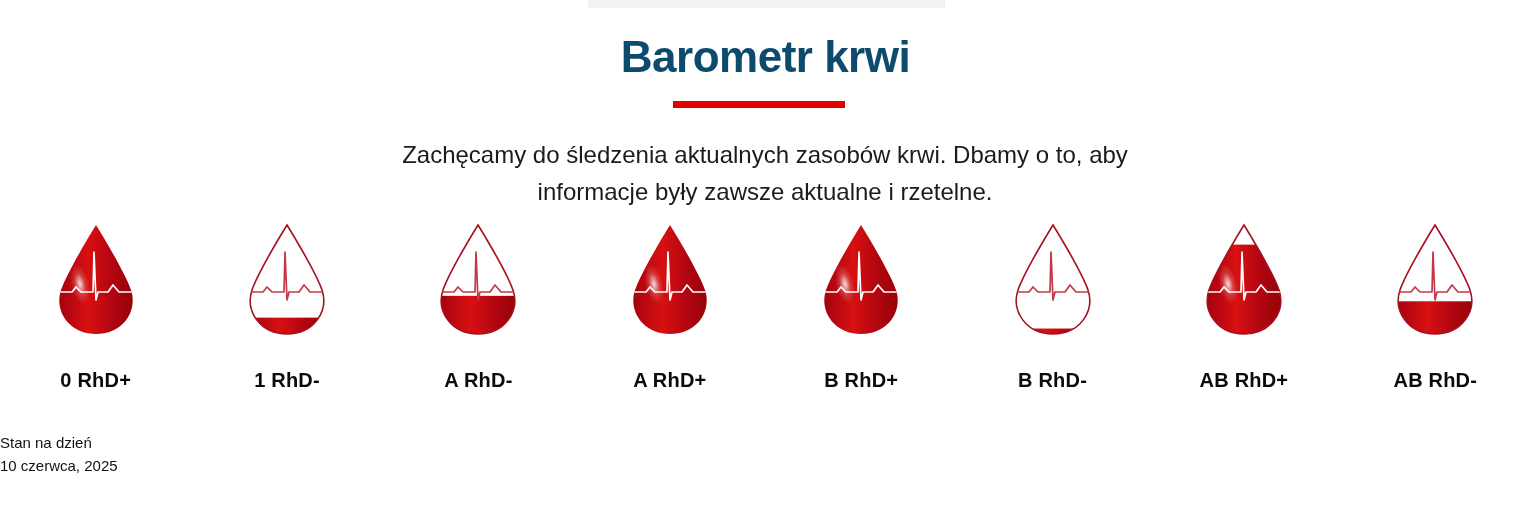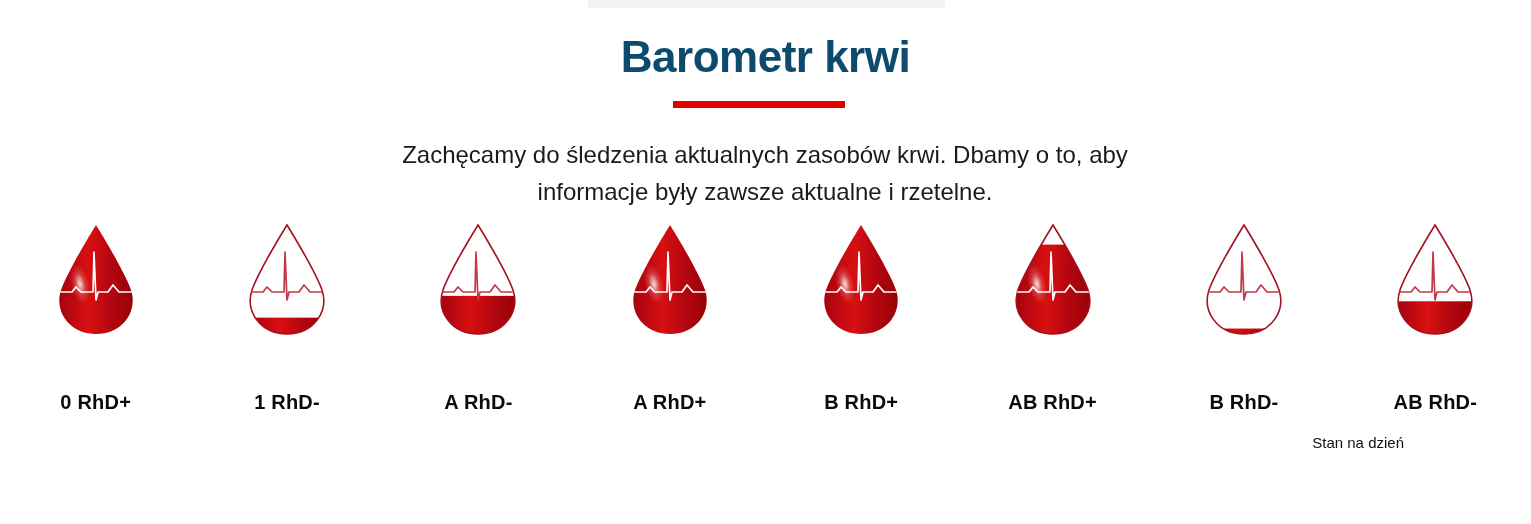--- a/index.html
+++ b/index.html
@@ -63,41 +63,40 @@
     display: flex;
     flex-direction: row;
     align-items: flex-start;
     justify-content: flex-start;
   }
   .drop-cell {
     width: 191.375px;
     display: flex;
     flex-direction: column;
     align-items: center;
-    gap: 22px;
   }
   .drop-svg-wrap {
     width: 96px;
     height: 118px;
     display: block;
   }
   .drop-label {
     margin-top: 29px;
     font-size: 20px;
     font-weight: bold;
     color: #0b0b0b;
     white-space: nowrap;
     letter-spacing: 0.2px;
   }
   #footer-note {
     position: absolute;
     left: 0;
     top: 431px;
     width: 1404px;
-    text-align: right;
+    text-align: left;
     font-size: 15px;
     line-height: 1.55;
     color: #111111;
     font-weight: 500;
   }
   #footer-note .line2 {
     display: block;
   }
 </style>
 </head>
@@ -258,20 +257,49 @@
           <path d="M48 3 C48 3 20 48 13 68 C6 89 21 112 48 112 C75 112 90 89 83 68 C76 48 48 3 48 3 Z" fill="none" stroke="#a51020" stroke-width="0"></path>
           <g clip-path="url(#clipd4)">
             <polyline points="8,70 24,70 28,65 33,70 45,70 46,30 48,78 50,70 60,70 65,63 71,70 88,70" fill="none" stroke-width="1.7" stroke-linejoin="round" stroke-linecap="round" stroke="#ffffff"></polyline>
           </g>
         </svg></div>
       <div class="drop-label">B RhD+</div>
     </div>
     <div class="drop-cell">
       <div class="drop-svg-wrap"><svg viewBox="0 0 96 118" width="96" height="118">
           <defs>
+            <linearGradient id="gradd5" x1="0" y1="0" x2="1" y2="0">
+              <stop offset="0" stop-color="#8b0000"></stop>
+              <stop offset="0.18" stop-color="#b00510"></stop>
+              <stop offset="0.42" stop-color="#d81010"></stop>
+              <stop offset="0.68" stop-color="#b00510"></stop>
+              <stop offset="1" stop-color="#8b0000"></stop>
+            </linearGradient>
+            <clipPath id="clipd5">
+              <path d="M48 3 C48 3 20 48 13 68 C6 89 21 112 48 112 C75 112 90 89 83 68 C76 48 48 3 48 3 Z"></path>
+            </clipPath>
+            <radialGradient id="glossd5">
+              <stop offset="0" stop-color="rgba(255,255,255,0.85)"></stop>
+              <stop offset="0.55" stop-color="rgba(255,255,255,0.18)"></stop>
+              <stop offset="1" stop-color="rgba(255,255,255,0)"></stop>
+            </radialGradient>
+          </defs>
+          <g clip-path="url(#clipd5)">
+            <rect x="0" y="106.55" width="96" height="11.450000000000003" fill="url(#gradd5)"></rect>
+          </g>
+          <path d="M48 3 C48 3 20 48 13 68 C6 89 21 112 48 112 C75 112 90 89 83 68 C76 48 48 3 48 3 Z" fill="none" stroke="#a51020" stroke-width="1.6"></path>
+          <g clip-path="url(#clipd5)">
+            <polyline points="8,70 24,70 28,65 33,70 45,70 46,30 48,78 50,70 60,70 65,63 71,70 88,70" fill="none" stroke-width="1.7" stroke-linejoin="round" stroke-linecap="round" stroke="#c2384a"></polyline>
+          </g>
+        </svg></div>
+      <div class="drop-label">B RhD-</div>
+    </div>
+    <div class="drop-cell">
+      <div class="drop-svg-wrap"><svg viewBox="0 0 96 118" width="96" height="118">
+          <defs>
             <linearGradient id="gradd6" x1="0" y1="0" x2="1" y2="0">
               <stop offset="0" stop-color="#8b0000"></stop>
               <stop offset="0.18" stop-color="#b00510"></stop>
               <stop offset="0.42" stop-color="#d81010"></stop>
               <stop offset="0.68" stop-color="#b00510"></stop>
               <stop offset="1" stop-color="#8b0000"></stop>
             </linearGradient>
             <clipPath id="clipd6">
               <path d="M48 3 C48 3 20 48 13 68 C6 89 21 112 48 112 C75 112 90 89 83 68 C76 48 48 3 48 3 Z"></path>
             </clipPath>
@@ -288,49 +316,20 @@
           <path d="M48 3 C48 3 20 48 13 68 C6 89 21 112 48 112 C75 112 90 89 83 68 C76 48 48 3 48 3 Z" fill="none" stroke="#a51020" stroke-width="1.6"></path>
           <g clip-path="url(#clipd6)">
             <polyline points="8,70 24,70 28,65 33,70 45,70 46,30 48,78 50,70 60,70 65,63 71,70 88,70" fill="none" stroke-width="1.7" stroke-linejoin="round" stroke-linecap="round" stroke="#ffffff"></polyline>
           </g>
         </svg></div>
       <div class="drop-label">AB RhD+</div>
     </div>
     <div class="drop-cell">
       <div class="drop-svg-wrap"><svg viewBox="0 0 96 118" width="96" height="118">
           <defs>
-            <linearGradient id="gradd5" x1="0" y1="0" x2="1" y2="0">
-              <stop offset="0" stop-color="#8b0000"></stop>
-              <stop offset="0.18" stop-color="#b00510"></stop>
-              <stop offset="0.42" stop-color="#d81010"></stop>
-              <stop offset="0.68" stop-color="#b00510"></stop>
-              <stop offset="1" stop-color="#8b0000"></stop>
-            </linearGradient>
-            <clipPath id="clipd5">
-              <path d="M48 3 C48 3 20 48 13 68 C6 89 21 112 48 112 C75 112 90 89 83 68 C76 48 48 3 48 3 Z"></path>
-            </clipPath>
-            <radialGradient id="glossd5">
-              <stop offset="0" stop-color="rgba(255,255,255,0.85)"></stop>
-              <stop offset="0.55" stop-color="rgba(255,255,255,0.18)"></stop>
-              <stop offset="1" stop-color="rgba(255,255,255,0)"></stop>
-            </radialGradient>
-          </defs>
-          <g clip-path="url(#clipd5)">
-            <rect x="0" y="106.55" width="96" height="11.450000000000003" fill="url(#gradd5)"></rect>
-          </g>
-          <path d="M48 3 C48 3 20 48 13 68 C6 89 21 112 48 112 C75 112 90 89 83 68 C76 48 48 3 48 3 Z" fill="none" stroke="#a51020" stroke-width="1.6"></path>
-          <g clip-path="url(#clipd5)">
-            <polyline points="8,70 24,70 28,65 33,70 45,70 46,30 48,78 50,70 60,70 65,63 71,70 88,70" fill="none" stroke-width="1.7" stroke-linejoin="round" stroke-linecap="round" stroke="#c2384a"></polyline>
-          </g>
-        </svg></div>
-      <div class="drop-label">B RhD-</div>
-    </div>
-    <div class="drop-cell">
-      <div class="drop-svg-wrap"><svg viewBox="0 0 96 118" width="96" height="118">
-          <defs>
             <linearGradient id="gradd7" x1="0" y1="0" x2="1" y2="0">
               <stop offset="0" stop-color="#8b0000"></stop>
               <stop offset="0.18" stop-color="#b00510"></stop>
               <stop offset="0.42" stop-color="#d81010"></stop>
               <stop offset="0.68" stop-color="#b00510"></stop>
               <stop offset="1" stop-color="#8b0000"></stop>
             </linearGradient>
             <clipPath id="clipd7">
               <path d="M48 3 C48 3 20 48 13 68 C6 89 21 112 48 112 C75 112 90 89 83 68 C76 48 48 3 48 3 Z"></path>
             </clipPath>
@@ -347,13 +346,14 @@
           <g clip-path="url(#clipd7)">
             <polyline points="8,70 24,70 28,65 33,70 45,70 46,30 48,78 50,70 60,70 65,63 71,70 88,70" fill="none" stroke-width="1.7" stroke-linejoin="round" stroke-linecap="round" stroke="#c2384a"></polyline>
           </g>
         </svg></div>
       <div class="drop-label">AB RhD-</div>
     </div>
   </div>
 
 <div id="footer-note">
   <span>Stan na dzień</span>
+  <span class="line2">10 czerwca, 2025</span>
 </div>
 
 </body></html>

